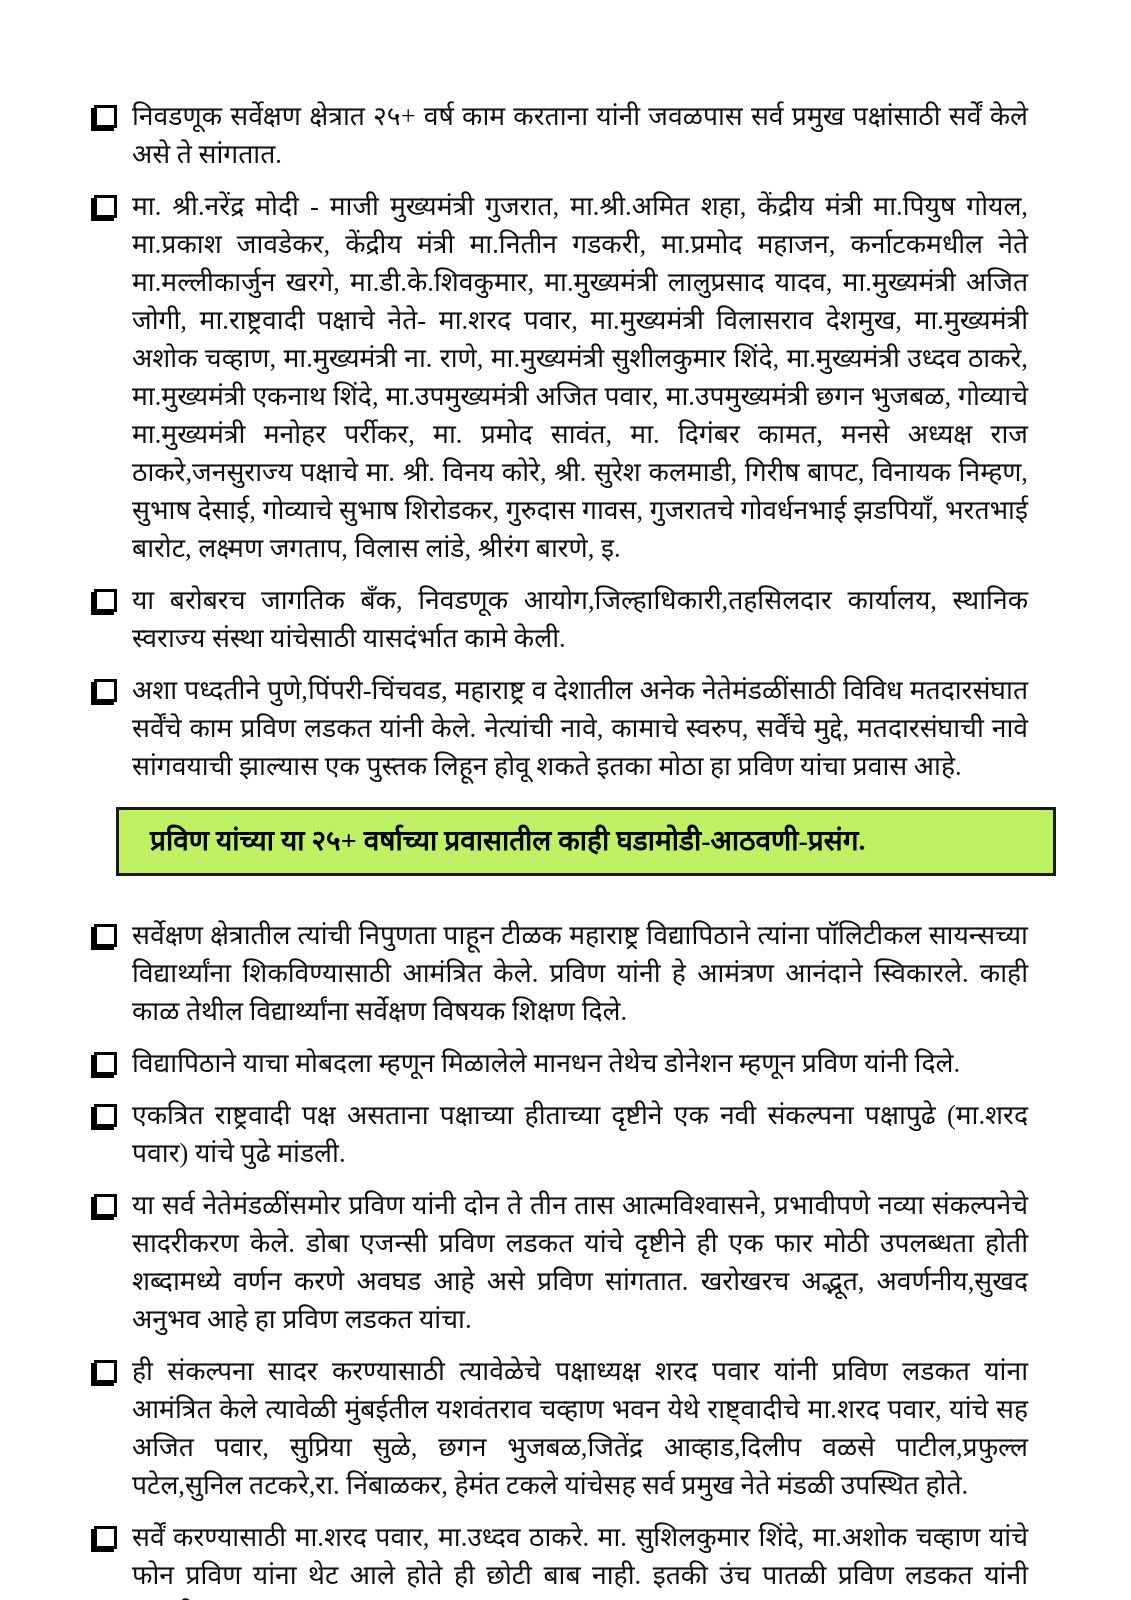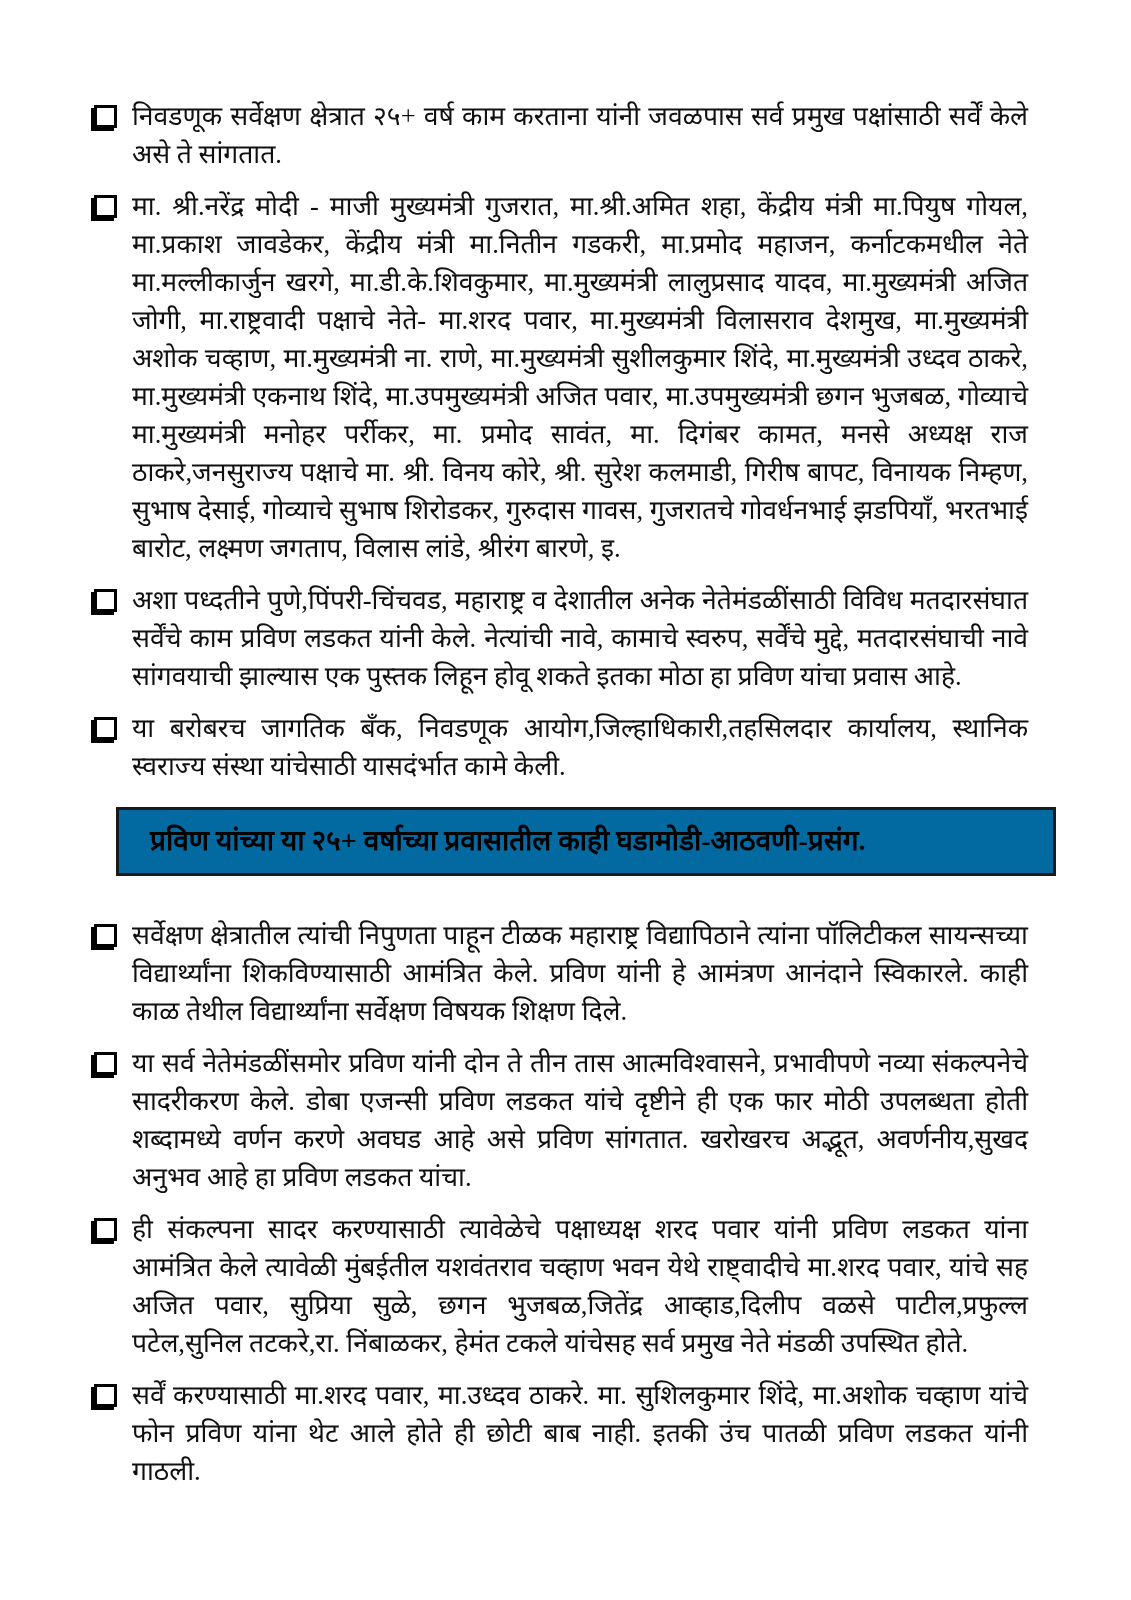--- a/index.html
+++ b/index.html
@@ -37,21 +37,21 @@
     width: 17px;
     height: 17px;
     background: #ffffff;
     border: 3px solid #000000;
     box-shadow: -3px 3px 0 0 #000000;
     display: inline-block;
   }
   .heading-box {
     box-sizing: border-box;
     margin: 22px -28px 40px 26px;
-    background: #0369a1;
+    background: #bef264;
     border: 3px solid #1a1a1a;
     padding: 13px 18px 15px 31px;
     font-size: 28px;
     line-height: 35px;
     font-weight: 700;
     color: #000000;
   }
 </style>
 </head>
 <body>
@@ -64,43 +64,45 @@
   </div>
 
 
   <div class="bullet-item">
     <span class="bullet-icon"></span>
     <span>मा. श्री.नरेंद्र मोदी - माजी मुख्यमंत्री गुजरात, मा.श्री.अमित शहा, केंद्रीय मंत्री मा.पियुष गोयल, मा.प्रकाश जावडेकर, केंद्रीय मंत्री मा.नितीन गडकरी, मा.प्रमोद महाजन, कर्नाटकमधील नेते मा.मल्लीकार्जुन खरगे, मा.डी.के.शिवकुमार, मा.मुख्यमंत्री लालुप्रसाद यादव, मा.मुख्यमंत्री अजित जोगी, मा.राष्ट्रवादी पक्षाचे नेते- मा.शरद पवार, मा.मुख्यमंत्री विलासराव देशमुख, मा.मुख्यमंत्री अशोक चव्हाण, मा.मुख्यमंत्री ना. राणे, मा.मुख्यमंत्री सुशीलकुमार शिंदे, मा.मुख्यमंत्री उध्दव ठाकरे, मा.मुख्यमंत्री एकनाथ शिंदे, मा.उपमुख्यमंत्री अजित पवार, मा.उपमुख्यमंत्री छगन भुजबळ, गोव्याचे मा.मुख्यमंत्री मनोहर पर्रीकर, मा. प्रमोद सावंत, मा. दिगंबर कामत, मनसे अध्यक्ष राज ठाकरे,जनसुराज्य पक्षाचे मा. श्री. विनय कोरे, श्री. सुरेश कलमाडी, गिरीष बापट, विनायक निम्हण, सुभाष देसाई, गोव्याचे सुभाष शिरोडकर, गुरुदास गावस, गुजरातचे गोवर्धनभाई झडपियाँ, भरतभाई बारोट, लक्ष्मण जगताप, विलास लांडे, श्रीरंग बारणे, इ.</span>
   </div>
 
   <div class="bullet-item">
     <span class="bullet-icon"></span>
-    <span>अशा पध्दतीने पुणे,पिंपरी-चिंचवड, महाराष्ट्र व देशातील अनेक नेतेमंडळींसाठी विविध मतदारसंघात सर्वेंचे काम प्रविण लडकत यांनी केले. नेत्यांची नावे, कामाचे स्वरुप, सर्वेंचे मुद्दे, मतदारसंघाची नावे सांगवयाची झाल्यास एक पुस्तक लिहून होवू शकते इतका मोठा हा प्रविण यांचा प्रवास आहे.</span>
+    <span>या बरोबरच जागतिक बँक, निवडणूक आयोग,जिल्हाधिकारी,तहसिलदार कार्यालय, स्थानिक स्वराज्य संस्था यांचेसाठी यासदंर्भात कामे केली.</span>
   </div>
 
   <div class="bullet-item">
     <span class="bullet-icon"></span>
-    <span>या बरोबरच जागतिक बँक, निवडणूक आयोग,जिल्हाधिकारी,तहसिलदार कार्यालय, स्थानिक स्वराज्य संस्था यांचेसाठी यासदंर्भात कामे केली.</span>
+    <span>अशा पध्दतीने पुणे,पिंपरी-चिंचवड, महाराष्ट्र व देशातील अनेक नेतेमंडळींसाठी विविध मतदारसंघात सर्वेंचे काम प्रविण लडकत यांनी केले. नेत्यांची नावे, कामाचे स्वरुप, सर्वेंचे मुद्दे, मतदारसंघाची नावे सांगवयाची झाल्यास एक पुस्तक लिहून होवू शकते इतका मोठा हा प्रविण यांचा प्रवास आहे.</span>
   </div>
 
   <div class="heading-box">
     <span>प्रविण यांच्या या २५+ वर्षाच्या प्रवासातील काही घडामोडी-आठवणी-प्रसंग.</span>
   </div>
 
   <div class="bullet-item">
     <span class="bullet-icon"></span>
     <span>सर्वेक्षण क्षेत्रातील त्यांची निपुणता पाहून टीळक महाराष्ट्र विद्यापिठाने त्यांना पॉलिटीकल सायन्सच्या विद्यार्थ्यांना शिकविण्यासाठी आमंत्रित केले. प्रविण यांनी हे आमंत्रण आनंदाने स्विकारले. काही काळ तेथील विद्यार्थ्यांना सर्वेक्षण विषयक शिक्षण दिले.</span>
   </div>
 
   <div class="bullet-item">
     <span class="bullet-icon"></span>
+    <span>विद्यापिठाने याचा मोबदला म्हणून मिळालेले मानधन तेथेच डोनेशन म्हणून प्रविण यांनी दिले.</span>
   </div>
 
   <div class="bullet-item">
     <span class="bullet-icon"></span>
+    <span>एकत्रित राष्ट्रवादी पक्ष असताना पक्षाच्या हीताच्या दृष्टीने एक नवी संकल्पना पक्षापुढे (मा.शरद पवार) यांचे पुढे मांडली.</span>
   </div>
 
   <div class="bullet-item">
     <span class="bullet-icon"></span>
     <span>या सर्व नेतेमंडळींसमोर प्रविण यांनी दोन ते तीन तास आत्मविश्वासने, प्रभावीपणे नव्या संकल्पनेचे सादरीकरण केले. डोबा एजन्सी प्रविण लडकत यांचे दृष्टीने ही एक फार मोठी उपलब्धता होती शब्दामध्ये वर्णन करणे अवघड आहे असे प्रविण सांगतात. खरोखरच अद्भूत, अवर्णनीय,सुखद अनुभव आहे हा प्रविण लडकत यांचा.</span>
   </div>
 
   <div class="bullet-item">
     <span class="bullet-icon"></span>
     <span>ही संकल्पना सादर करण्यासाठी त्यावेळेचे पक्षाध्यक्ष शरद पवार यांनी प्रविण लडकत यांना आमंत्रित केले त्यावेळी मुंबईतील यशवंतराव चव्हाण भवन येथे राष्ट्वादीचे मा.शरद पवार, यांचे सह अजित पवार, सुप्रिया सुळे, छगन भुजबळ,जितेंद्र आव्हाड,दिलीप वळसे पाटील,प्रफुल्ल पटेल,सुनिल तटकरे,रा. निंबाळकर, हेमंत टकले यांचेसह सर्व प्रमुख नेते मंडळी उपस्थित होते.</span>

